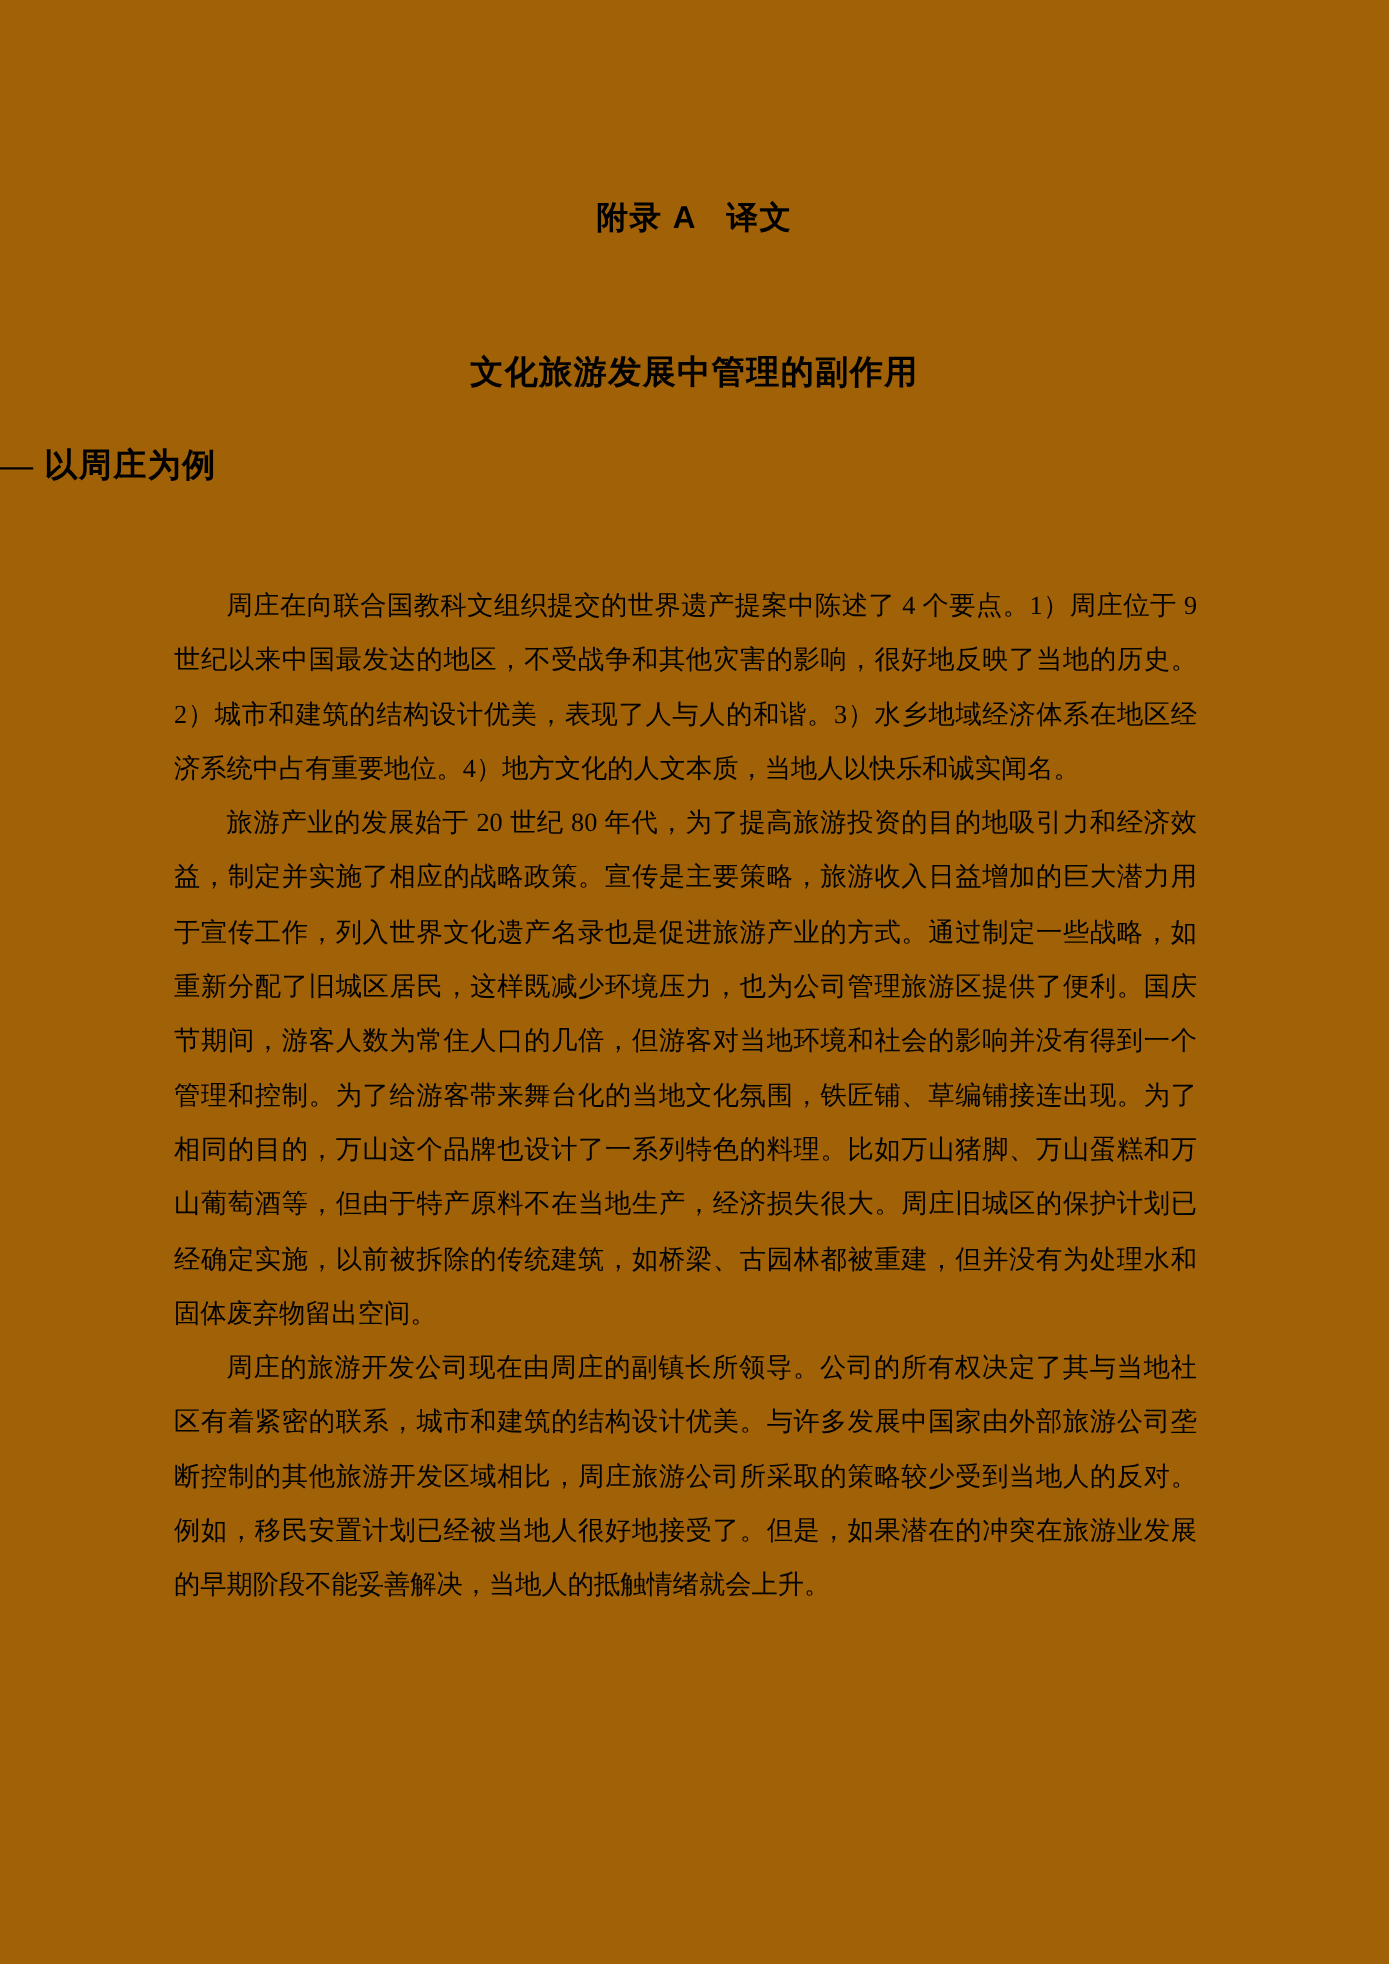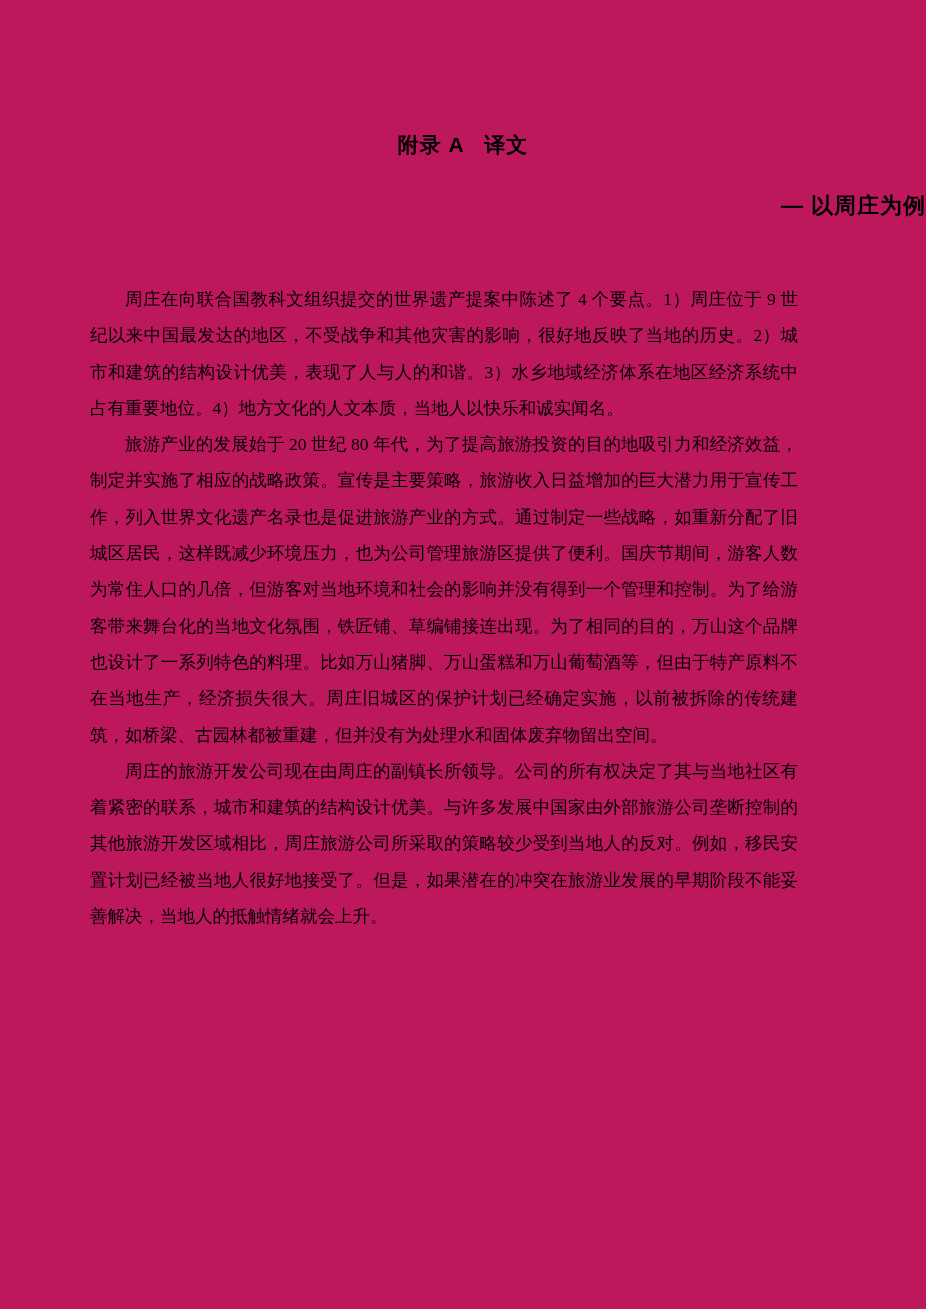--- a/index.html
+++ b/index.html
@@ -11,66 +11,67 @@
     height: 1309px;
     margin: 0 auto;
     position: relative;
     overflow: hidden;
     font-family: "Liberation Serif", "DejaVu Serif", serif;
     color: #000000;
   }
   .page {
     position: absolute;
     inset: 0;
-    background: #be185d;
+    background: #a16207;
   }
   .appendix-title {
     margin-top: 131px;
     text-align: center;
     font-family: "Liberation Sans", "DejaVu Sans", sans-serif;
     font-weight: bold;
     font-size: 21px;
     letter-spacing: 1px;
     white-space: pre;
   }
   .doc-title {
     margin-top: 74px;
     text-align: center;
     font-family: "Liberation Sans", "DejaVu Sans", sans-serif;
     font-weight: bold;
     font-size: 22px;
     letter-spacing: 1px;
   }
   .doc-subtitle {
     margin-top: 32px;
-    text-align: right;
-    font-family: Liberation Sans, sans-serif;
+    text-align: left;
+    font-family: Liberation Serif, serif;
     font-weight: bold;
     font-size: 22px;
     letter-spacing: 1px;
   }
   .body-text {
     margin-top: 60px;
-    padding-left: 90px;
+    padding-left: 116px;
     padding-right: 128px;
     font-size: 17.5px;
     line-height: 36.3px;
     text-align: justify;
   }
   .body-text p {
     text-indent: 2em;
     text-justify: inter-ideograph;
   }
 </style>
 </head>
 <body>
 
 <div class="page">
   <div class="appendix-title">附录 A   译文</div>
 
+  <div class="doc-title">文化旅游发展中管理的副作用</div>
 
   <div class="doc-subtitle">— 以周庄为例</div>
 
   <div class="body-text">
     <p>周庄在向联合国教科文组织提交的世界遗产提案中陈述了 4 个要点。1）周庄位于 9 世纪以来中国最发达的地区，不受战争和其他灾害的影响，很好地反映了当地的历史。2）城市和建筑的结构设计优美，表现了人与人的和谐。3）水乡地域经济体系在地区经济系统中占有重要地位。4）地方文化的人文本质，当地人以快乐和诚实闻名。</p>
     <p>旅游产业的发展始于 20 世纪 80 年代，为了提高旅游投资的目的地吸引力和经济效益，制定并实施了相应的战略政策。宣传是主要策略，旅游收入日益增加的巨大潜力用于宣传工作，列入世界文化遗产名录也是促进旅游产业的方式。通过制定一些战略，如重新分配了旧城区居民，这样既减少环境压力，也为公司管理旅游区提供了便利。国庆节期间，游客人数为常住人口的几倍，但游客对当地环境和社会的影响并没有得到一个管理和控制。为了给游客带来舞台化的当地文化氛围，铁匠铺、草编铺接连出现。为了相同的目的，万山这个品牌也设计了一系列特色的料理。比如万山猪脚、万山蛋糕和万山葡萄酒等，但由于特产原料不在当地生产，经济损失很大。周庄旧城区的保护计划已经确定实施，以前被拆除的传统建筑，如桥梁、古园林都被重建，但并没有为处理水和固体废弃物留出空间。</p>
     <p>周庄的旅游开发公司现在由周庄的副镇长所领导。公司的所有权决定了其与当地社区有着紧密的联系，城市和建筑的结构设计优美。与许多发展中国家由外部旅游公司垄断控制的其他旅游开发区域相比，周庄旅游公司所采取的策略较少受到当地人的反对。例如，移民安置计划已经被当地人很好地接受了。但是，如果潜在的冲突在旅游业发展的早期阶段不能妥善解决，当地人的抵触情绪就会上升。</p>
   </div>
 </div>
 

